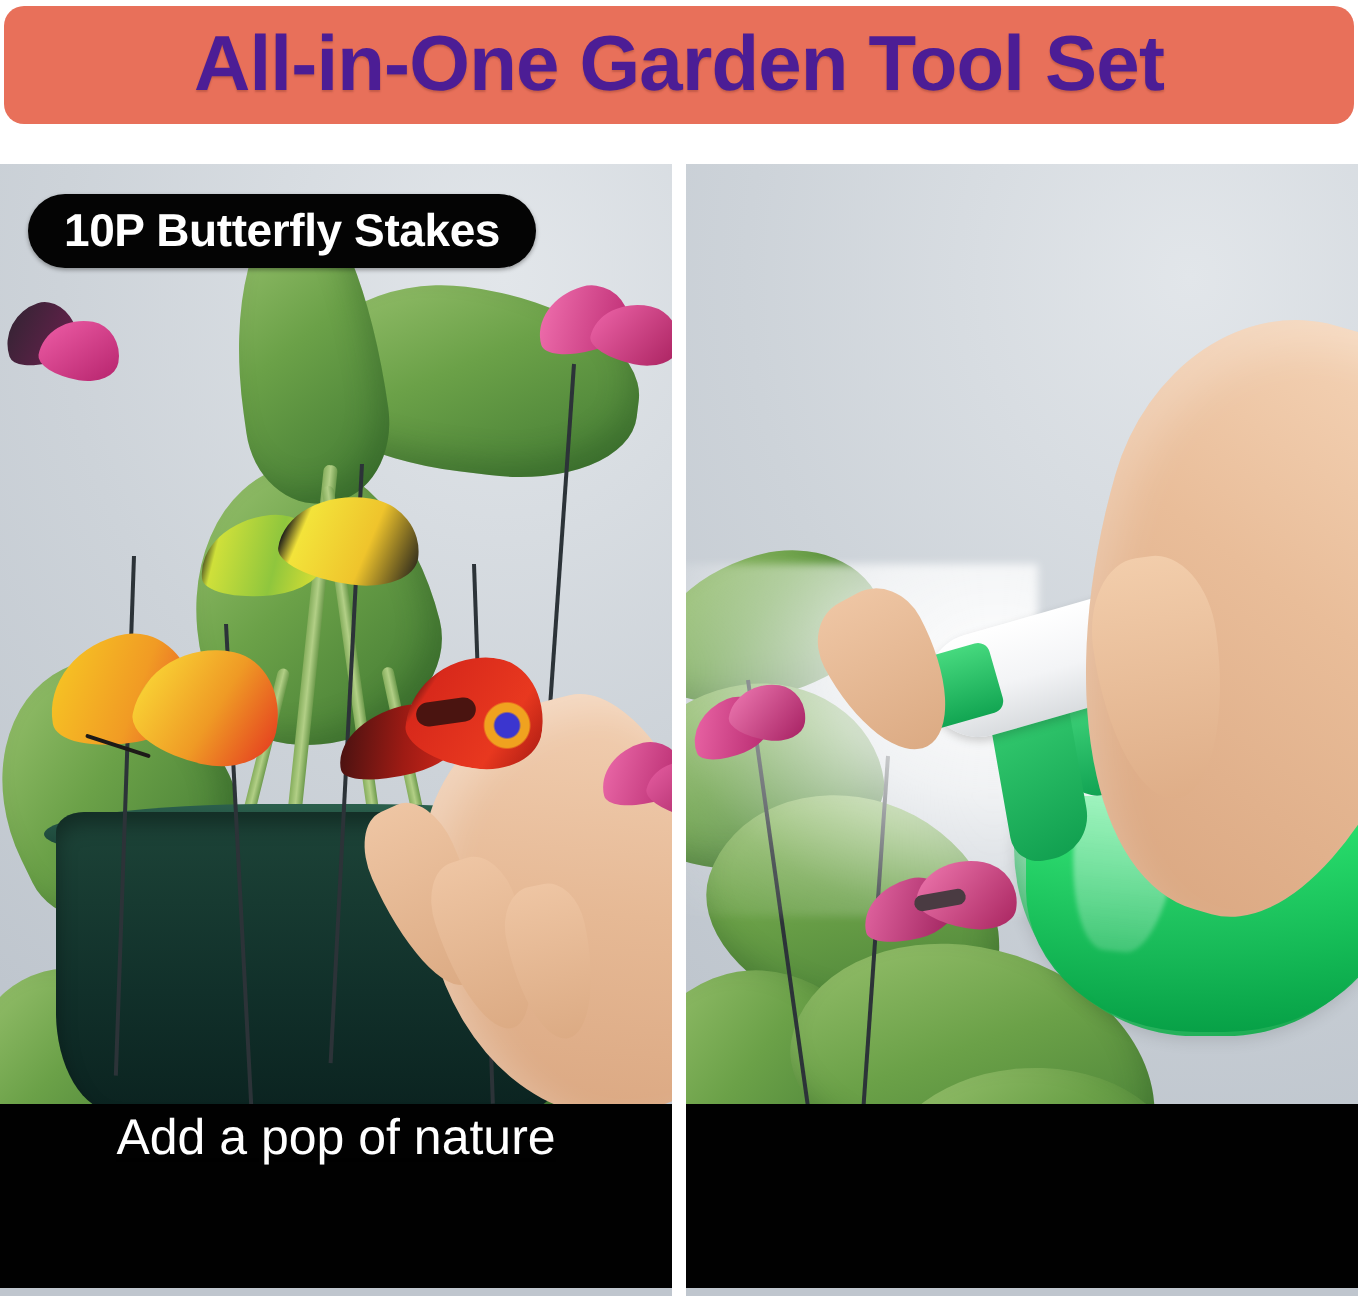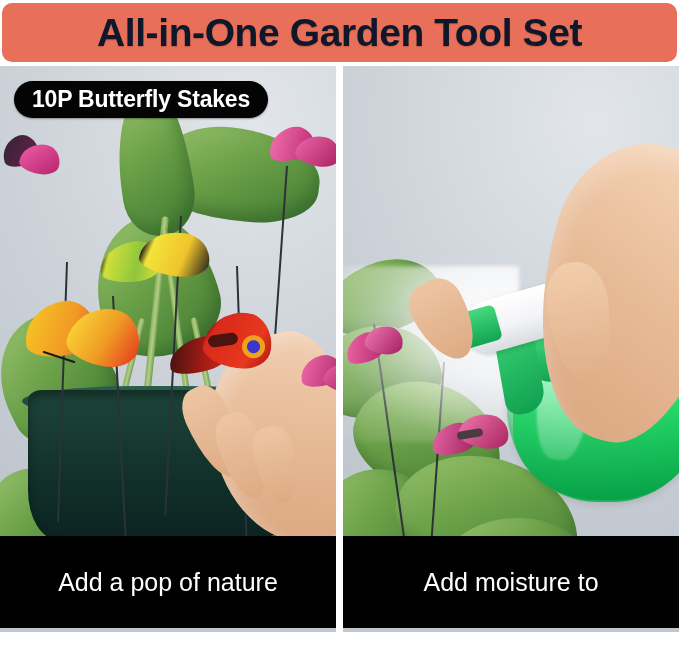--- a/index.html
+++ b/index.html
@@ -18,32 +18,32 @@
     position: absolute;
     left: 2px; top: 3px;
     width: 675px; height: 59px;
     background: #e8705a;
     border-radius: 10px;
     display: flex;
     align-items: center;
     justify-content: center;
   }
   .banner-title {
-    color: #0f172a;
+    color: #4c1d95;
     font-size: 39px;
     font-weight: bold;
     letter-spacing: -0.4px;
     white-space: nowrap;
     text-shadow: 0 1px 1px rgba(90,30,20,.25);
   }
 
   
   .panels {
     position: absolute;
-    left: 0; top: 66px;
+    left: 0; top: 82px;
     width: 679px; height: 538px;
     display: flex;
     gap: 7px;
   }
   .panel {
     position: relative;
     width: 336px;
     height: 566px;
     overflow: hidden;
     background: #cfd4da;
@@ -83,21 +83,20 @@
 
   
   .caption {
     position: absolute;
     left: 0; bottom: 4px;
     width: 336px;
     height: 92px;
     background: #010101;
     z-index: 45;
     display: flex;
-    flex-direction: column;
     justify-content: center;
     text-decoration: underline;
   }
   .caption-line {
     color: #ffffff;
     font-size: 25px;
     line-height: 34px;
     text-align: center;
     white-space: nowrap;
   }
@@ -483,17 +482,16 @@
       <div class="trigger-lever"></div>
       <div class="trigger-head"></div>
       <div class="nozzle"></div>
 
       <div class="hand-r"></div>
       <div class="thumb-r"></div>
       <div class="finger" style="left:74px; top:212px; width:54px; height:84px; transform:rotate(-28deg); z-index:31;"></div>
 
 
       <div class="caption">
-        <span class="caption-line">Add moisture to</span>
       </div>
     </div>
   </div>
 </div>
 
 </body></html>

